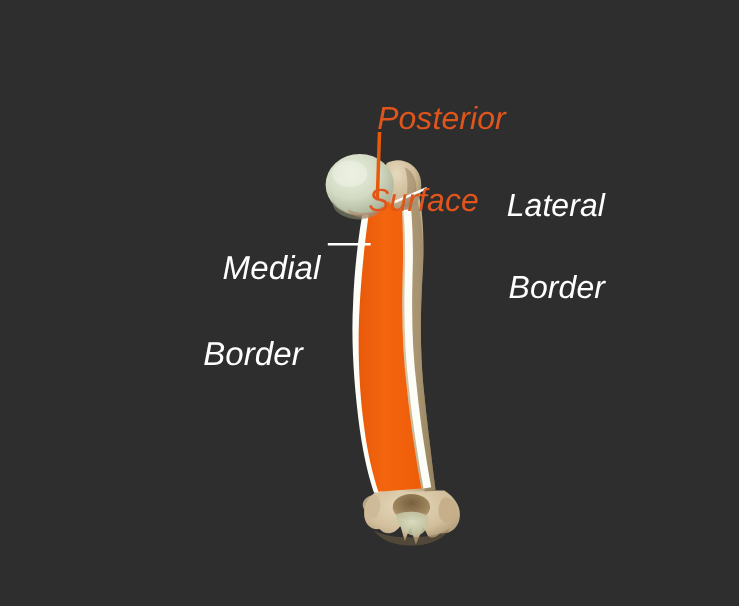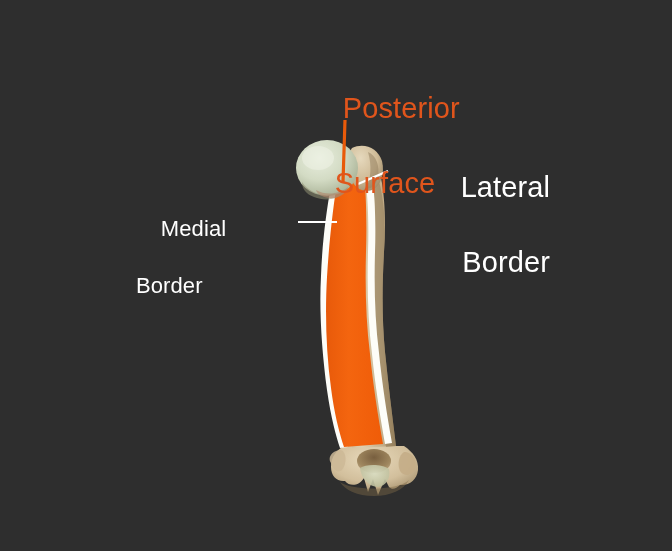--- a/index.html
+++ b/index.html
@@ -11,20 +11,21 @@
     width: 672px;
     height: 551px;
     overflow: hidden;
     font-family: "Liberation Sans", sans-serif;
   }
   #figure {
     position: relative;
     width: 672px;
     height: 551px;
     background: #2e2e2e;
+    font-style: italic;
   }
   #bone-svg {
     position: absolute;
     left: 0;
     top: 0;
     width: 672px;
     height: 551px;
   }
   .label {
     position: absolute;
@@ -42,26 +43,26 @@
   }
   .label-lateral {
     left: 390px;
     top: 131px;
     width: 160px;
     text-align: right;
     color: #ffffff;
     font-size: 29px;
   }
   .label-medial {
-    left: 136px;
+    left: 150px;
     top: 186px;
     width: 160px;
-    text-align: left;
+    text-align: center;
     color: #ffffff;
-    font-size: 22px;
+    font-size: 30px;
   }
   .label .line2 { display: block; }
 </style>
 </head>
 <body>
 
 <div id="figure">
 
   <svg id="bone-svg" viewBox="0 0 672 551">
     <defs>

